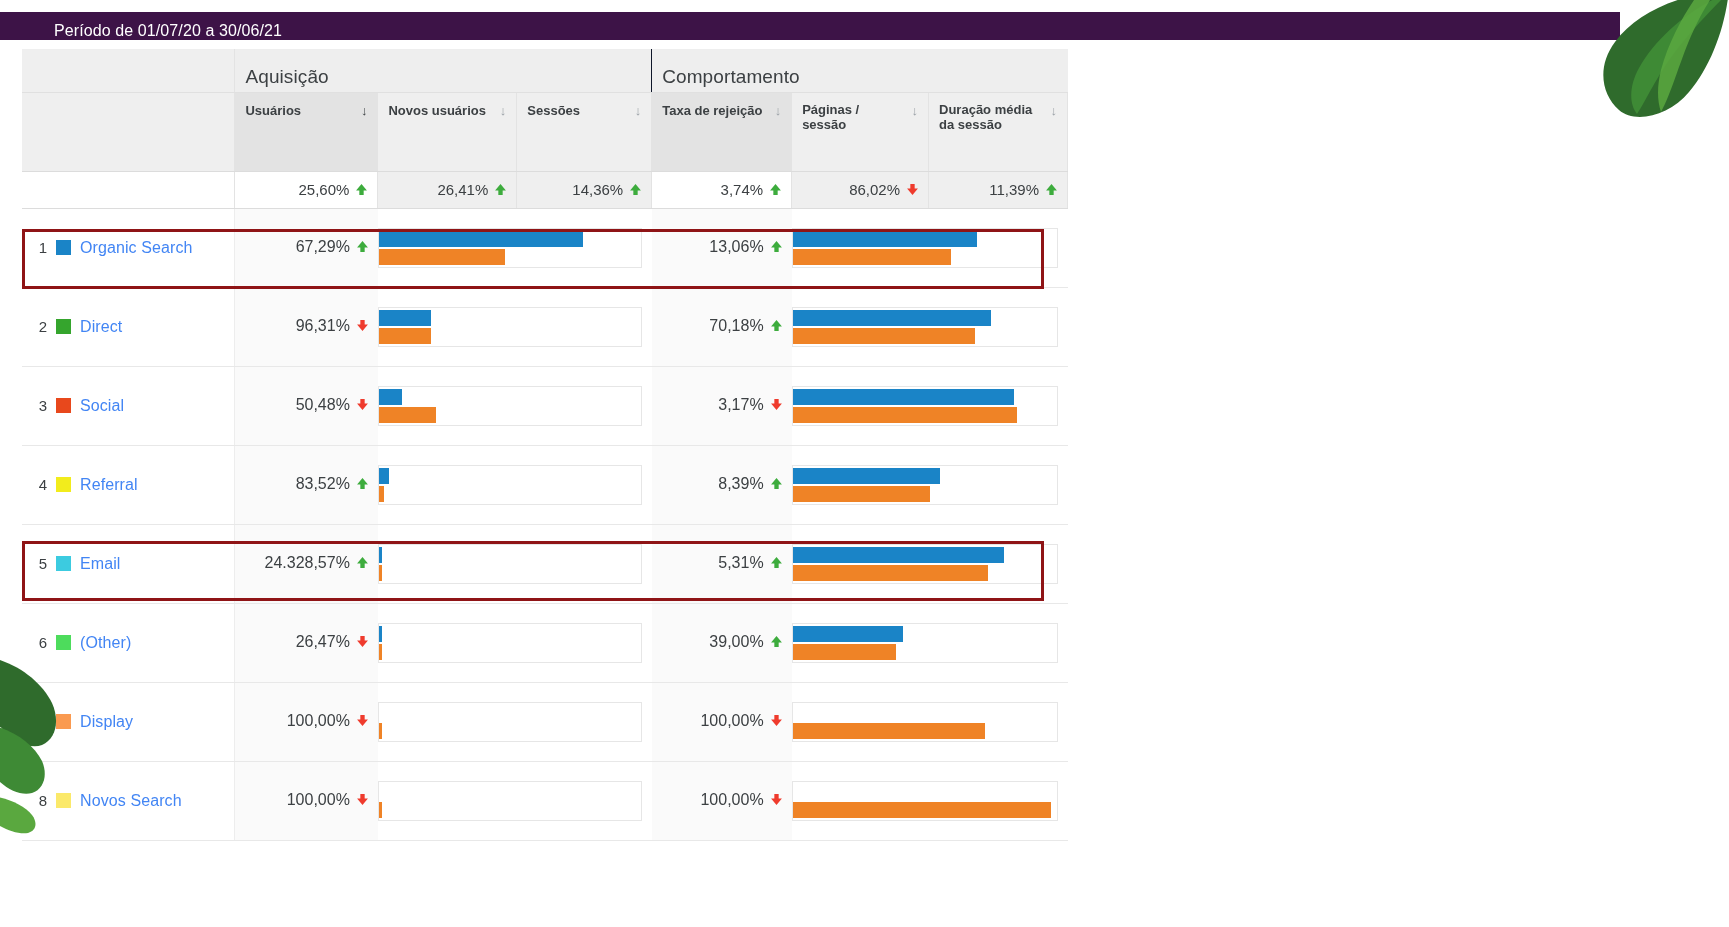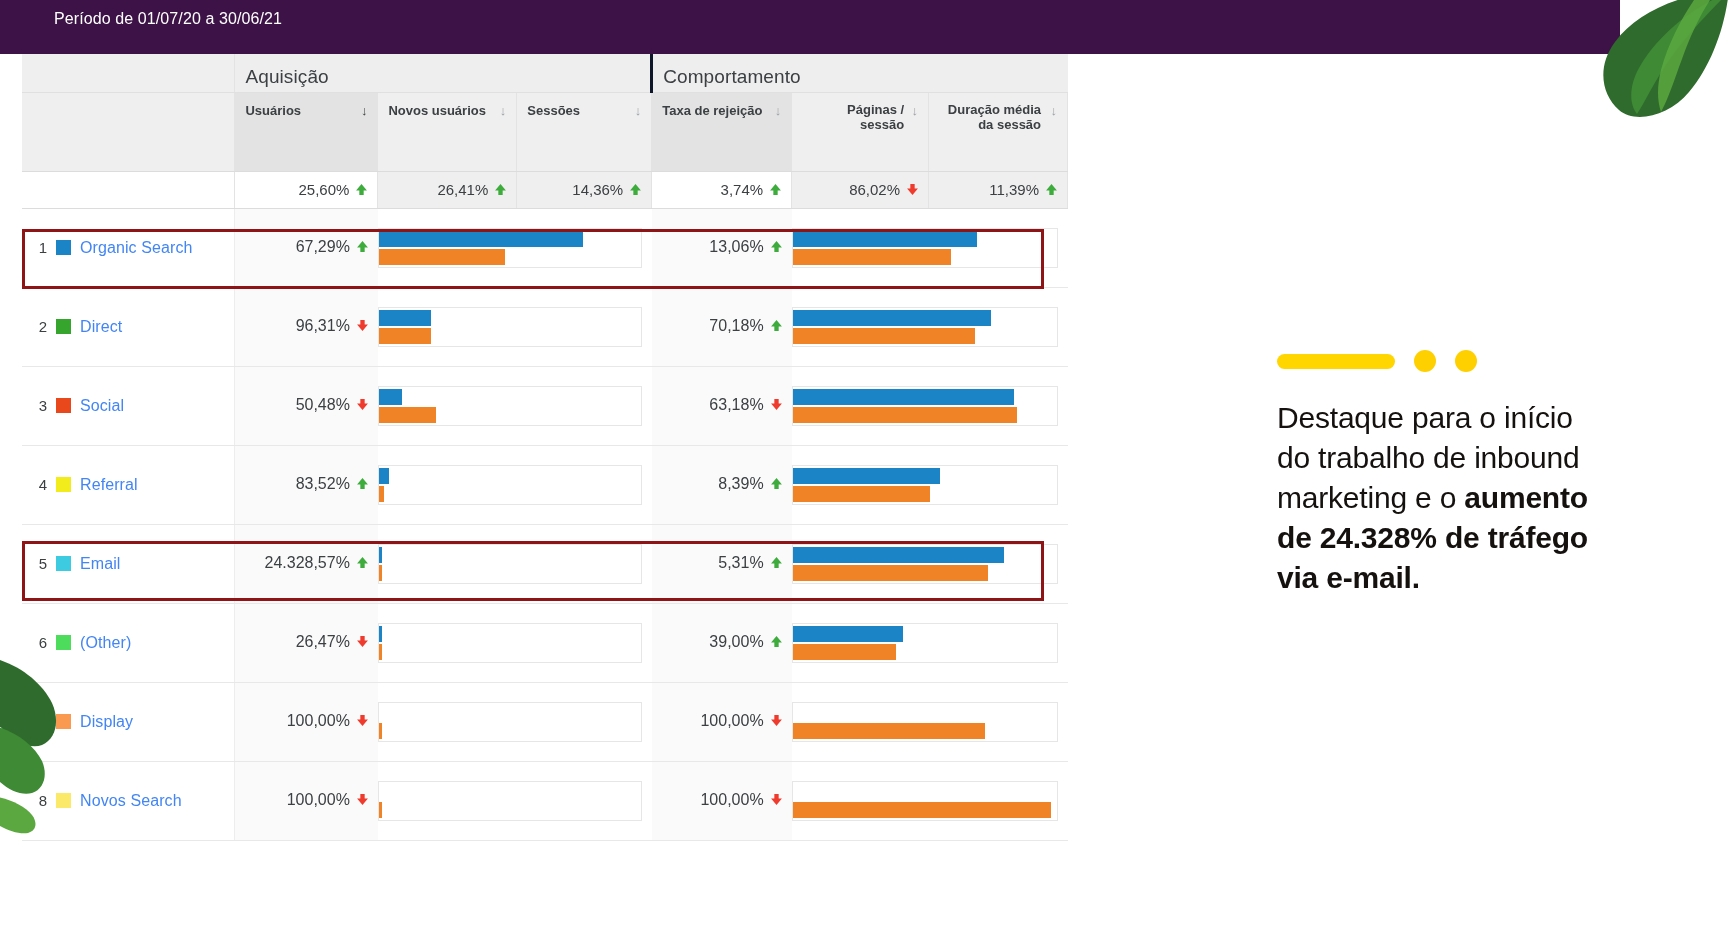--- a/index.html
+++ b/index.html
@@ -12,22 +12,22 @@
 
   .slide {
     position: relative;
     width: 1729px; height: 927px;
     background: #ffffff;
   }
 
   
   .header-band {
     position: absolute;
-    left: 0; top: 0;
-    width: 1620px; height: 54px;
+    left: 0; top: 12px;
+    width: 1620px; height: 28px;
     background: #3d1347;
     z-index: 5;
   }
   .header-band .period {
     position: absolute;
     left: 54px; top: 10px;
     color: #ffffff;
     font-size: 16px;
     letter-spacing: 0.1px;
     white-space: nowrap;
@@ -75,41 +75,40 @@
     vertical-align: bottom;
     padding: 0 0 4px 10px;
   }
   .grp-row td.blank { background: #efefef; border-right: 1px solid #e3e3e3; }
   .grp-title {
     font-size: 19px;
     font-weight: 400;
     color: #3c4043;
     letter-spacing: 0.1px;
   }
-  .grp-acq { border-right: 3px solid #0f172a; }
+  .grp-acq { border-right: 1px solid #0f172a; }
 
   .hdr-row td {
     background: #efefef;
     border-right: 1px solid #e3e3e3;
     border-bottom: 1px solid #dcdcdc;
     height: 79px;
     vertical-align: top;
     padding: 9px 8px 0 10px;
     position: relative;
   }
   .hdr-row td.hdr-sorted { background: #e3e3e3; }
   .hdr-row td.blank { background: #efefef; }
   .hdr-label {
     font-size: 13px;
     font-weight: bold;
     color: #3c4043;
     line-height: 15px;
     display: inline-block;
     max-width: 102px;
-    text-align: right;
   }
   .sort-arrow {
     position: absolute;
     right: 10px; top: 11px;
     font-size: 13px;
     color: #9aa0a6;
     line-height: 1;
   }
   .sort-arrow.active { color: #3c4043; font-weight: bold; }
 
@@ -369,21 +368,21 @@
           </td>
           <td class="cell-val"><span>50,48%</span><span class="arrow-ico"><svg width="13" height="13" viewBox="0 0 12 12">
                 <path d="M6 11 L1 5 L4 5 L4 1 L8 1 L8 5 L11 5 Z" fill="#ef3b2d"></path>
               </svg></span></td>
           <td class="cell-bar" colspan="2">
             <div class="barbox">
               <div class="bar bar-blue" style="width:9%"></div>
               <div class="bar bar-orange" style="width:22%"></div>
             </div>
           </td>
-          <td class="cell-val"><span>63,18%</span><span class="arrow-ico"><svg width="13" height="13" viewBox="0 0 12 12">
+          <td class="cell-val"><span>3,17%</span><span class="arrow-ico"><svg width="13" height="13" viewBox="0 0 12 12">
                 <path d="M6 11 L1 5 L4 5 L4 1 L8 1 L8 5 L11 5 Z" fill="#ef3b2d"></path>
               </svg></span></td>
           <td class="cell-bar" colspan="2">
             <div class="barbox">
               <div class="bar bar-blue" style="width:84%"></div>
               <div class="bar bar-orange" style="width:85%"></div>
             </div>
           </td>
         </tr>
         <tr class="data-row">
@@ -520,28 +519,14 @@
               <div class="bar bar-orange" style="width:98%"></div>
             </div>
           </td>
         </tr>
       </tbody>
   </table>
 
   <div class="hl-box hl-row1"></div>
   <div class="hl-box hl-row5"></div>
 
-  <div class="caption">
-    <div class="dots-row">
-      <div class="dash-bar"></div>
-      <div class="dot"></div>
-      <div class="dot"></div>
-    </div>
-    <div class="caption-text">
-      <span>Destaque para o início</span><br>
-      <span>do trabalho de inbound</span><br>
-      <span>marketing e o </span><b>aumento</b><br>
-      <b>de 24.328% de tráfego</b><br>
-      <b>via e-mail.</b>
-    </div>
-  </div>
 
 </div>
 
 </body></html>

